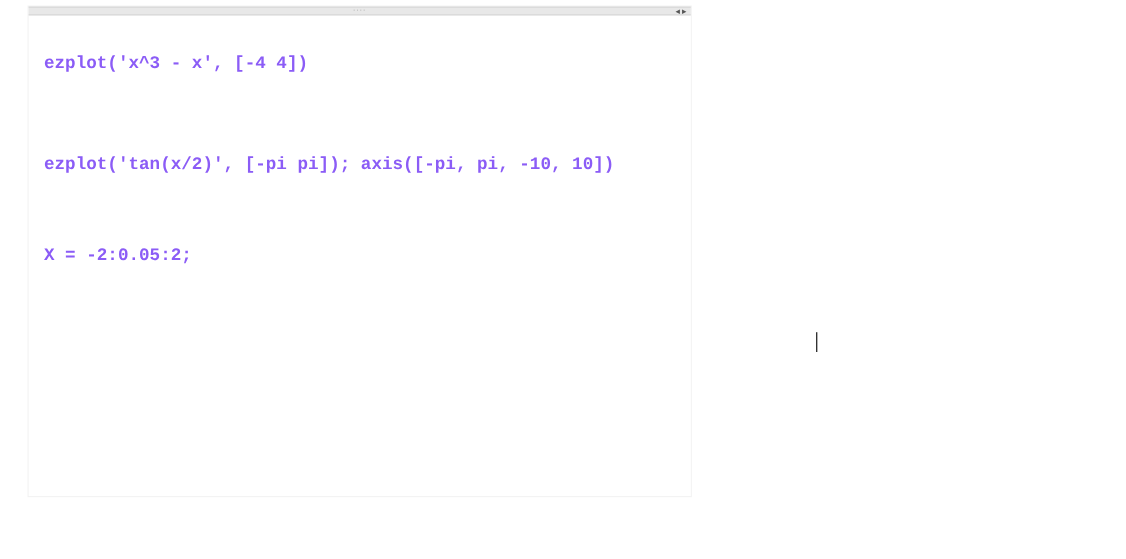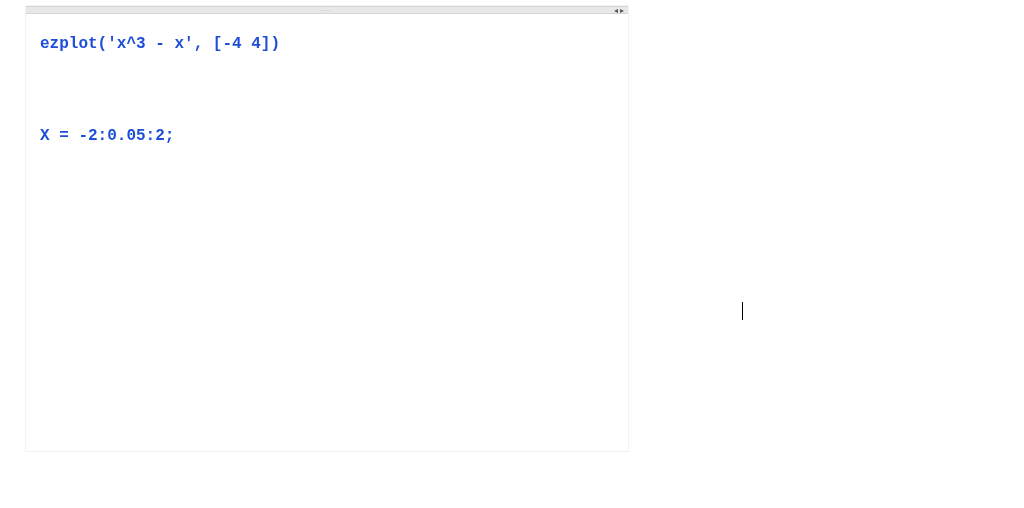--- a/index.html
+++ b/index.html
@@ -45,23 +45,24 @@
       gap: 1px;
     }
     .arrow { width: 5px; height: 8px; display:inline-block; line-height:8px; font-size:8px; color:#555;}
     .content {
       padding: 20px 14px 10px 14px;
     }
     .code-block {
       font-family: "Courier New", Courier, monospace;
       font-weight: bold;
       font-size: 16px;
-      color: #1d4ed8;
+      color: #8b5cf6;
       white-space: pre;
       line-height: 1.25;
+      margin-top: 14px;
     }
     .cell {
       margin-bottom: 72px;
     }
     .cell.tight { margin-bottom: 62px; }
     .cell.last { margin-bottom: 0; }
     .gutter-mark {
       position: absolute;
       left: -22px;
       width: 14px;
@@ -118,20 +119,23 @@
   </div>
 
   <div class="content">
 
     <div class="row cell">
       <div class="code-block">ezplot('x^3 - x', [-4 4])</div>
     </div>
 
 
 
+    <div class="row cell tight">
+      <div class="code-block">ezplot('tan(x/2)', [-pi pi]); axis([-pi, pi, -10, 10])</div>
+    </div>
 
     <div class="row cell last">
       <div class="code-block">X = -2:0.05:2;</div>
     </div>
 
   </div>
 </div>
 
 <div class="text-cursor"></div>
 

